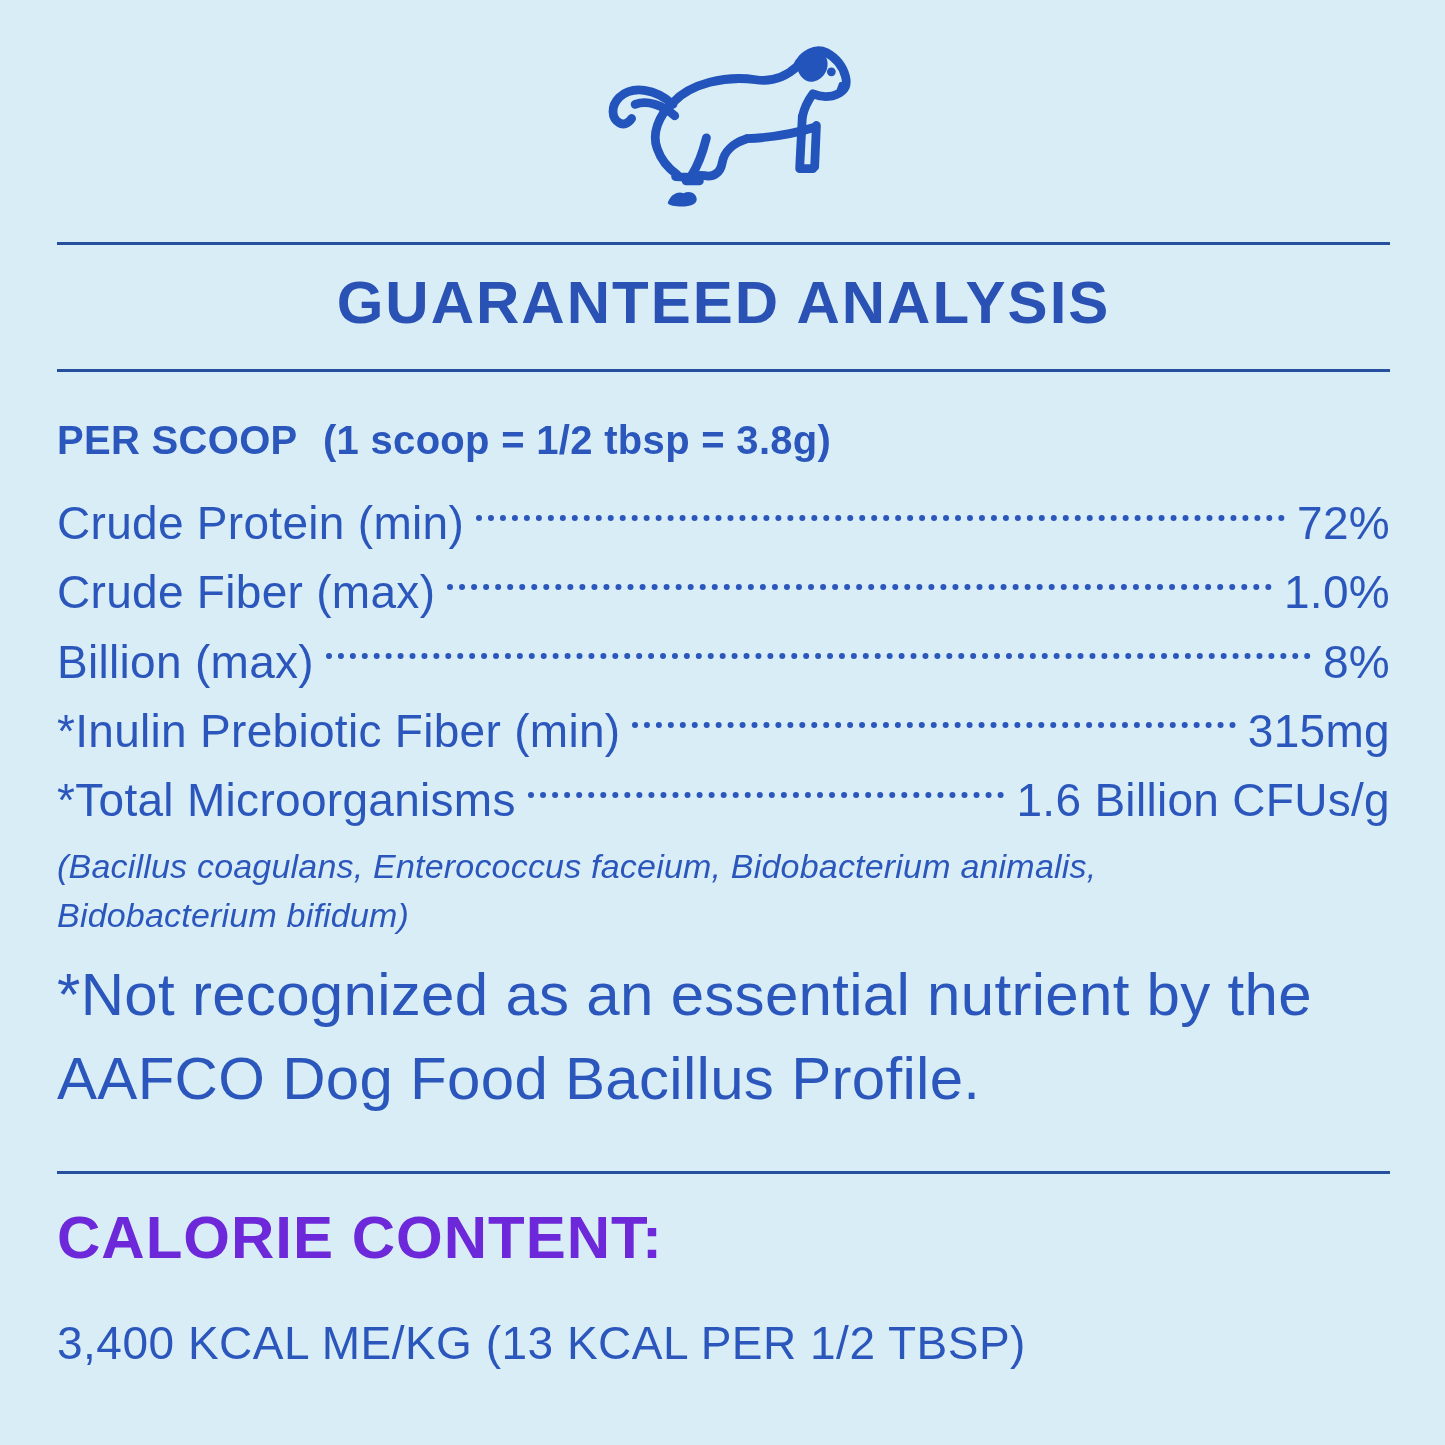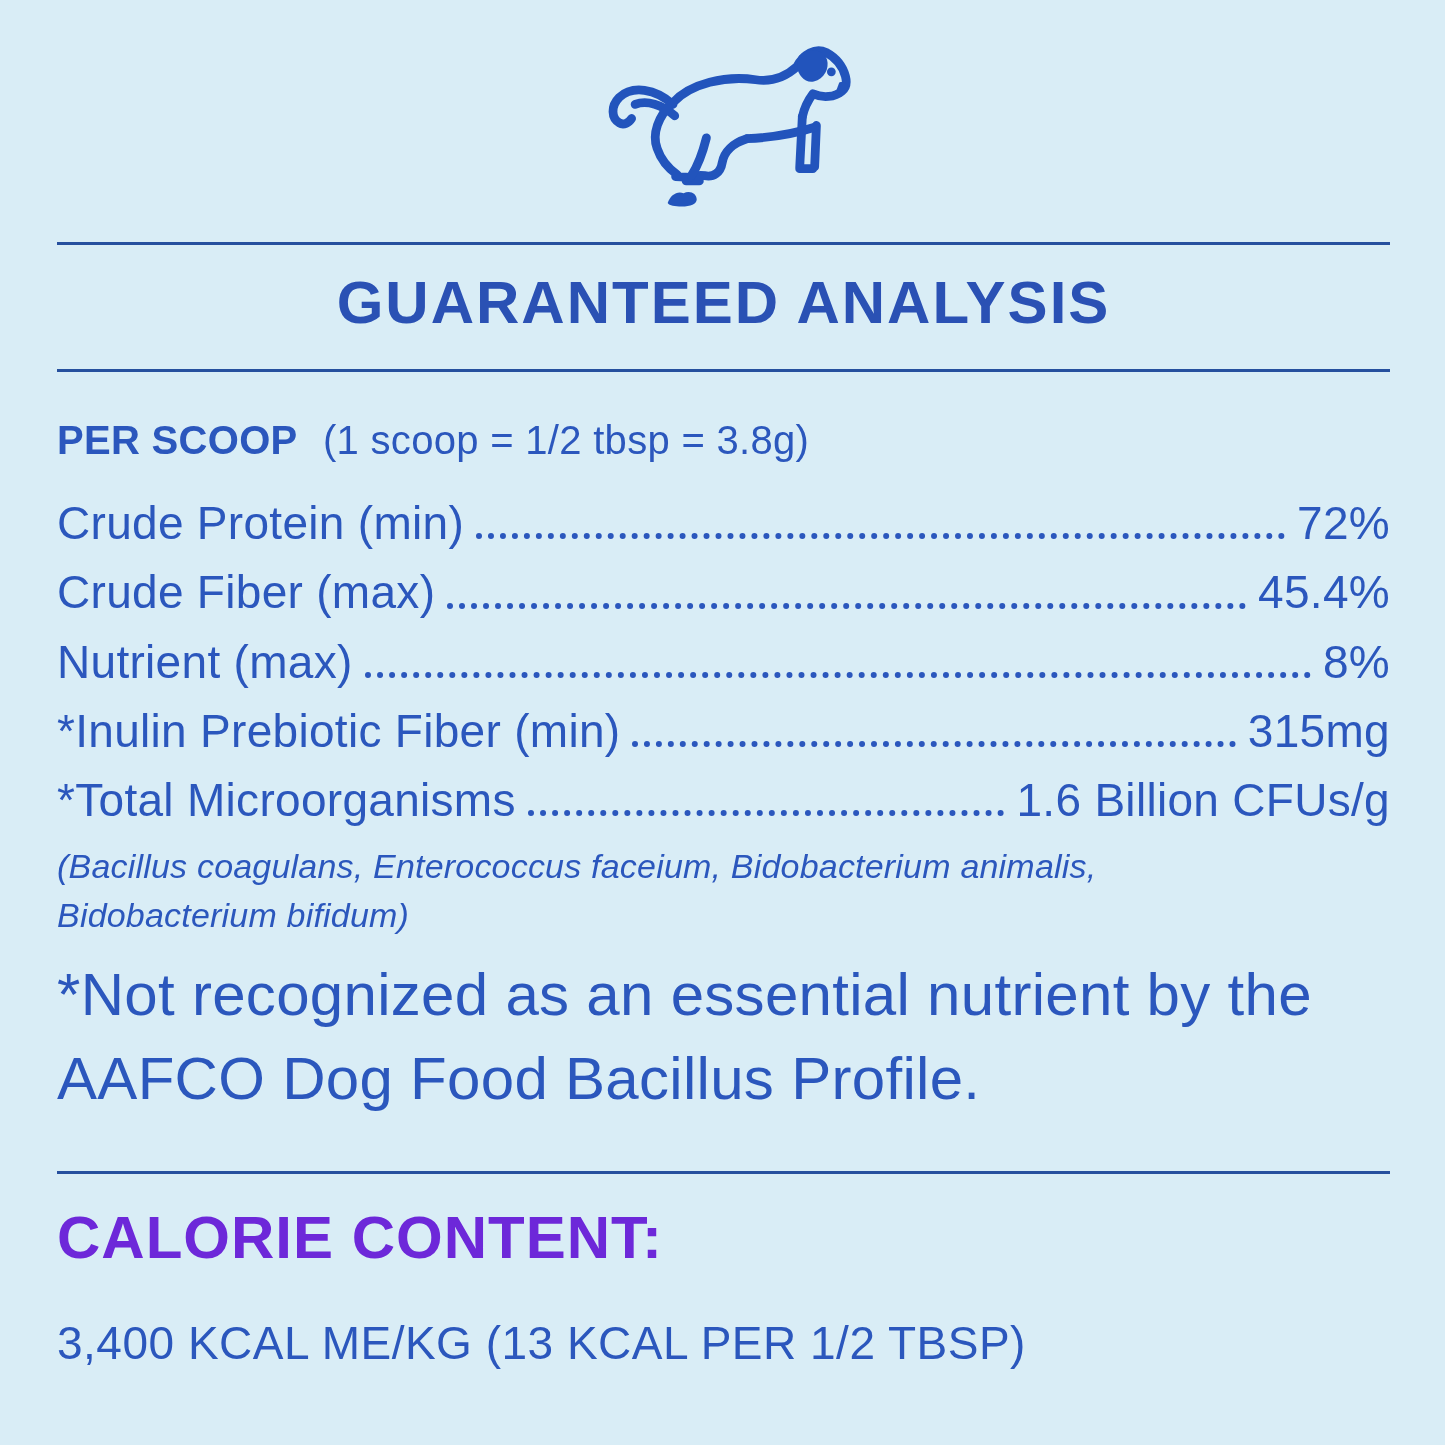--- a/index.html
+++ b/index.html
@@ -20,24 +20,24 @@
     margin:28px 0 0 0;
     text-align:center;
     font-size:60px;
     font-weight:bold;
     letter-spacing:2px;
     color:#2a51b4;
     line-height:1;
   }
   .per-scoop{margin-top:46px;font-size:40px;line-height:1.1;letter-spacing:.3px;}
   .per-scoop .ps-label{font-weight:bold;}
-  .per-scoop .ps-detail{font-weight:normal;margin-left:14px;}
+  .per-scoop .ps-detail{font-weight:bold;margin-left:14px;}
   .rows{margin-top:34px;}
   .row{
-    display:flex;align-items:flex-end;
+    display:flex;align-items:center;
     font-size:46px;line-height:1.18;
     letter-spacing:.3px;
     margin-bottom:15px;
   }
   .row .label{white-space:nowrap;}
   .row .value{white-space:nowrap;}
   .row .dots{
     flex:1 1 auto;min-width:24px;
     border-bottom:6px dotted #2b57bd;
     margin:0 12px 11px 12px;
@@ -104,24 +104,24 @@
 
   <div class="rows">
     <div class="row">
       <span class="label">Crude Protein (min)</span>
       <span class="dots"></span>
       <span class="value">72%</span>
     </div>
     <div class="row">
       <span class="label">Crude Fiber (max)</span>
       <span class="dots"></span>
-      <span class="value">45.4%</span>
+      <span class="value">1.0%</span>
     </div>
     <div class="row">
-      <span class="label">Nutrient (max)</span>
+      <span class="label">Billion (max)</span>
       <span class="dots"></span>
       <span class="value">8%</span>
     </div>
     <div class="row">
       <span class="label">*Inulin Prebiotic Fiber (min)</span>
       <span class="dots"></span>
       <span class="value">315mg</span>
     </div>
     <div class="row">
       <span class="label">*Total Microorganisms</span>

